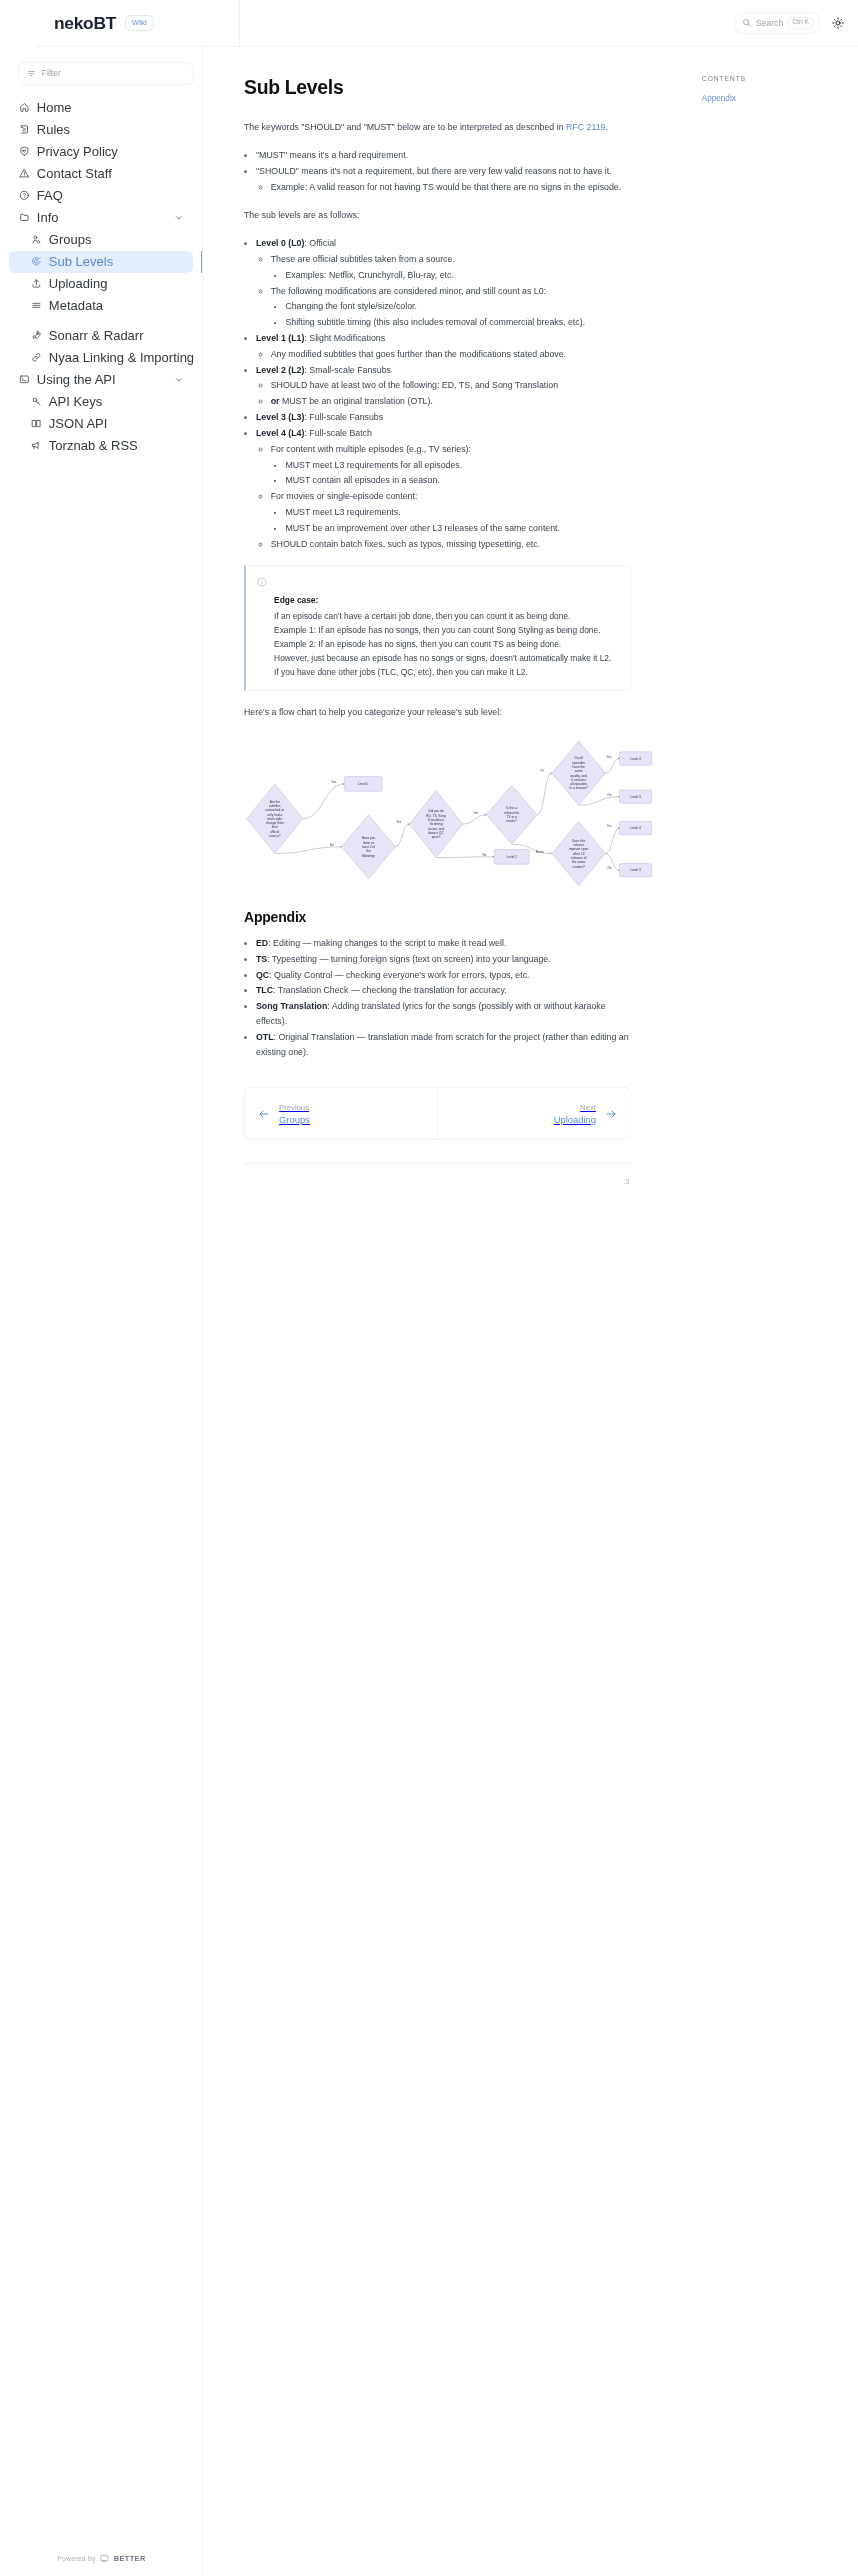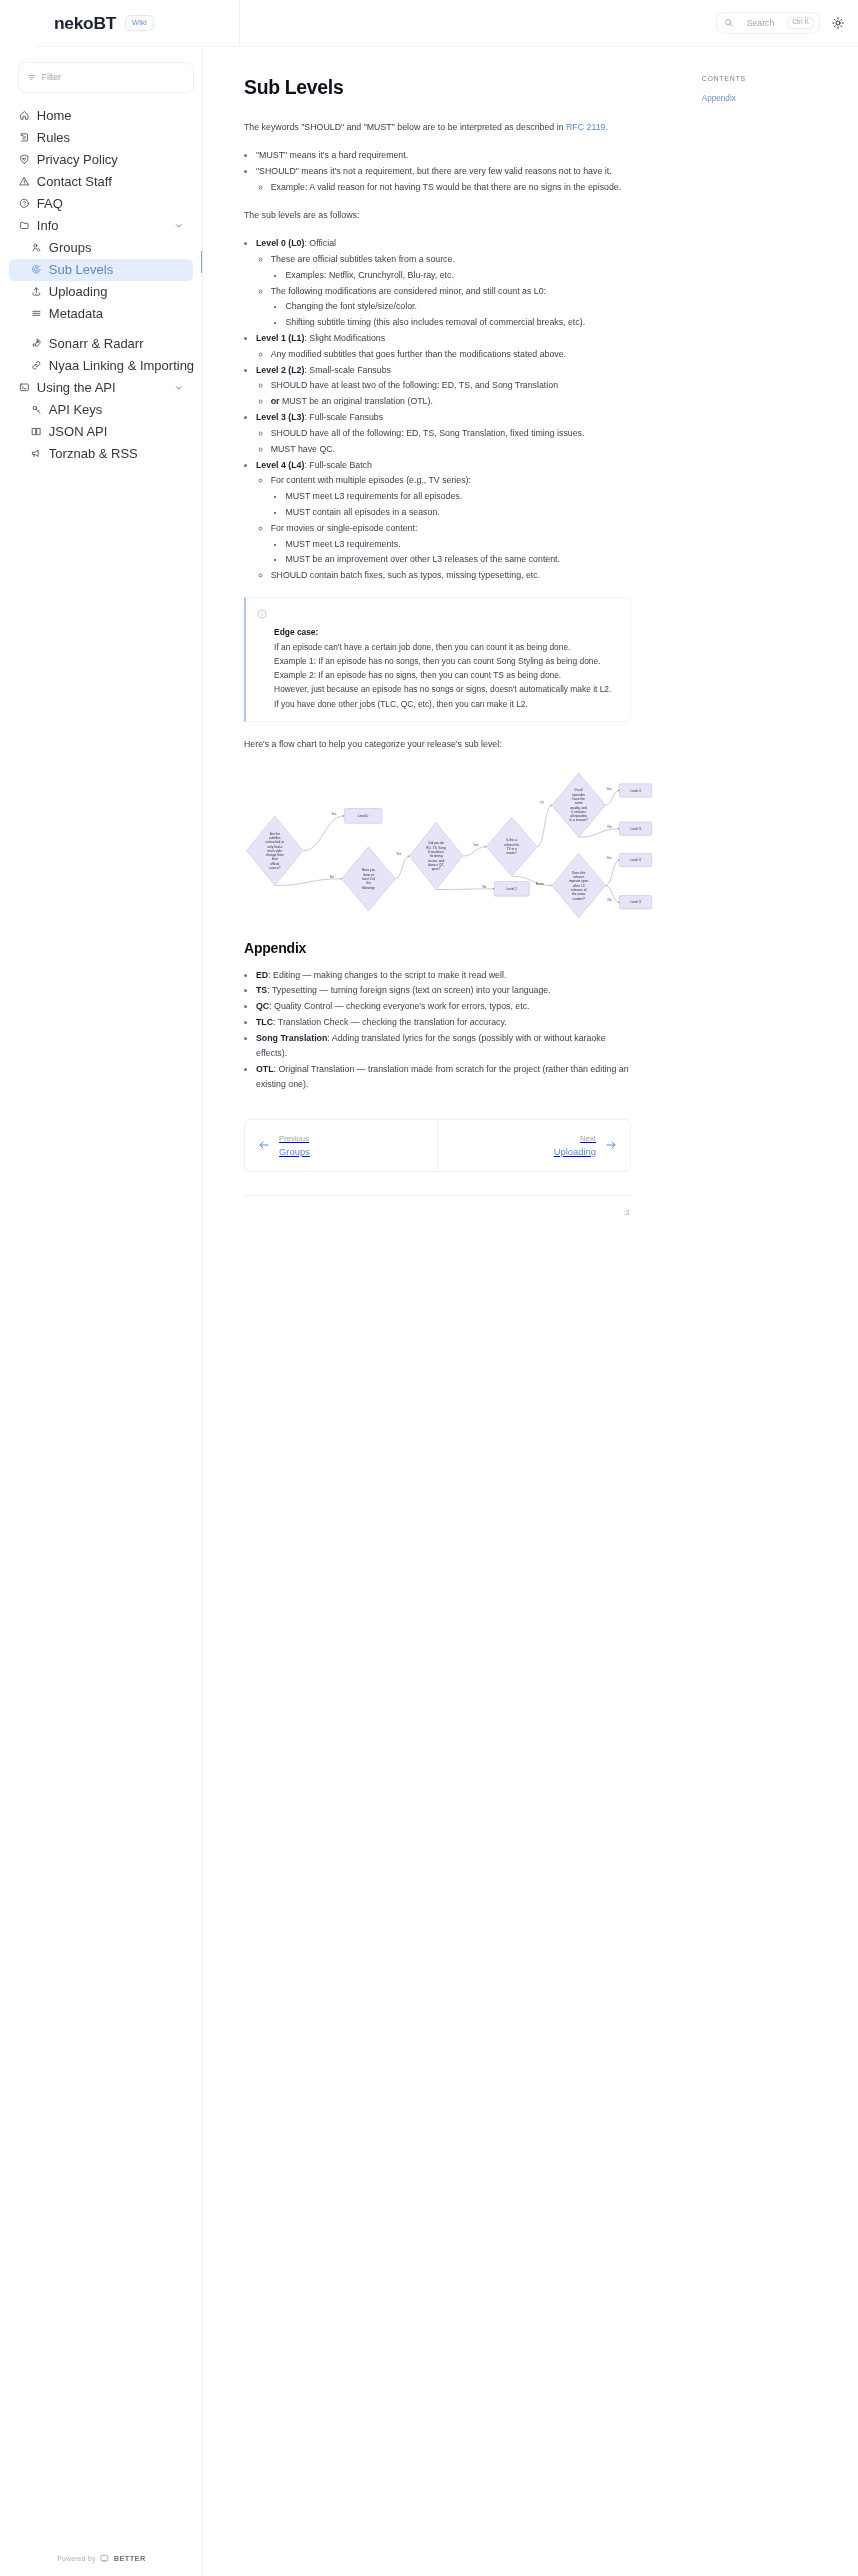--- a/index.html
+++ b/index.html
@@ -23,40 +23,40 @@
   .brand-badge {
     font-size: 8px; color: #6f8fd0; border: 0.7px solid #e2e6ef;
     border-radius: 5.3px; padding: 2px 6px 2.7px; background: #fcfdff;
   }
   .topbar-divider { width: 0.7px; height: 47px; background: #f0f1f3; }
   .topbar-right {
     flex: 1; display: flex; align-items: center; justify-content: flex-end;
     gap: 10.7px; padding-right: 22px;
   }
   .searchbox {
-    display: flex; align-items: center; gap: 13px;
+    display: flex; align-items: center; gap: 4px;
     border: 0.7px solid #eceef2; border-radius: 8.7px;
     height: 22px; padding: 0 4.7px 0 7.4px; background: #fff;
   }
   .searchbox .sb-label { font-size: 8.7px; color: #9aa1ac; }
   .kbd {
     font-size: 6.7px; color: #9aa1ac; border: 0.7px solid #ebedf1;
     border-radius: 4px; padding: 1.3px 4px 2px; line-height: 1;
   }
   .icon-btn { width: 16px; height: 16px; display: flex; align-items: center; justify-content: center; }
   svg { display: block; }
 
   
   .sidebar {
     position: absolute; top: 47px; left: 0; width: 203px; height: 2529px;
     background: #fff; border-right: 0.7px solid #f0f1f3;
     padding: 14.7px 0 0 0;
   }
   .filter {
-    margin: 0 8px 12px 18px; height: 31px;
+    margin: 0 8px 12px 18px; height: 23px;
     border: 0.7px solid #eceef2; border-radius: 6.7px;
     display: flex; align-items: center; gap: 6px; padding: 0 8px;
   }
   .filter .f-label { font-size: 8.7px; color: #9aa1ac; }
   .nav { padding: 0 9.4px; }
   .nav-item {
     display: flex; align-items: center; gap: 7.4px;
     height: 22px; padding: 0 9.4px; border-radius: 5.3px;
     font-size: 13px; color: #32383f; white-space: nowrap;
   }
@@ -407,24 +407,21 @@
                 <li><span>Shifting subtitle timing (this also includes removal of commercial breaks, etc).</span></li>
               </ul></li>
           </ul></li>
         <li><b>Level 1 (L1)</b><span>: Slight Modifications</span><ul class="lvl1">
             <li><span>Any modified subtitles that goes further than the modifications stated above.</span></li>
           </ul></li>
         <li><b>Level 2 (L2)</b><span>: Small-scale Fansubs</span><ul class="lvl1">
             <li><span>SHOULD have at least two of the following: ED, TS, and Song Translation</span></li>
             <li><b>or</b><span> MUST be an original translation (OTL).</span></li>
           </ul></li>
-        <li><b>Level 3 (L3)</b><span>: Full-scale Fansubs</span><ul class="lvl1">
-            <li><span>SHOULD have all of the following: ED, TS, Song Translation, fixed timing issues.</span></li>
-            <li><span>MUST have QC.</span></li>
-          </ul></li>
+        <li><b>Level 3 (L3)</b><span>: Full-scale Fansubs</span></li>
         <li><b>Level 4 (L4)</b><span>: Full-scale Batch</span><ul class="lvl1">
             <li><span>For content with multiple episodes (e.g., TV series):</span><ul class="lvl2">
                 <li><span>MUST meet L3 requirements for all episodes.</span></li>
                 <li><span>MUST contain all episodes in a season.</span></li>
               </ul></li>
             <li><span>For movies or single-episode content:</span><ul class="lvl2">
                 <li><span>MUST meet L3 requirements.</span></li>
                 <li><span>MUST be an improvement over other L3 releases of the same content.</span></li>
               </ul></li>
             <li><span>SHOULD contain batch fixes, such as typos, missing typesetting, etc.</span></li>

